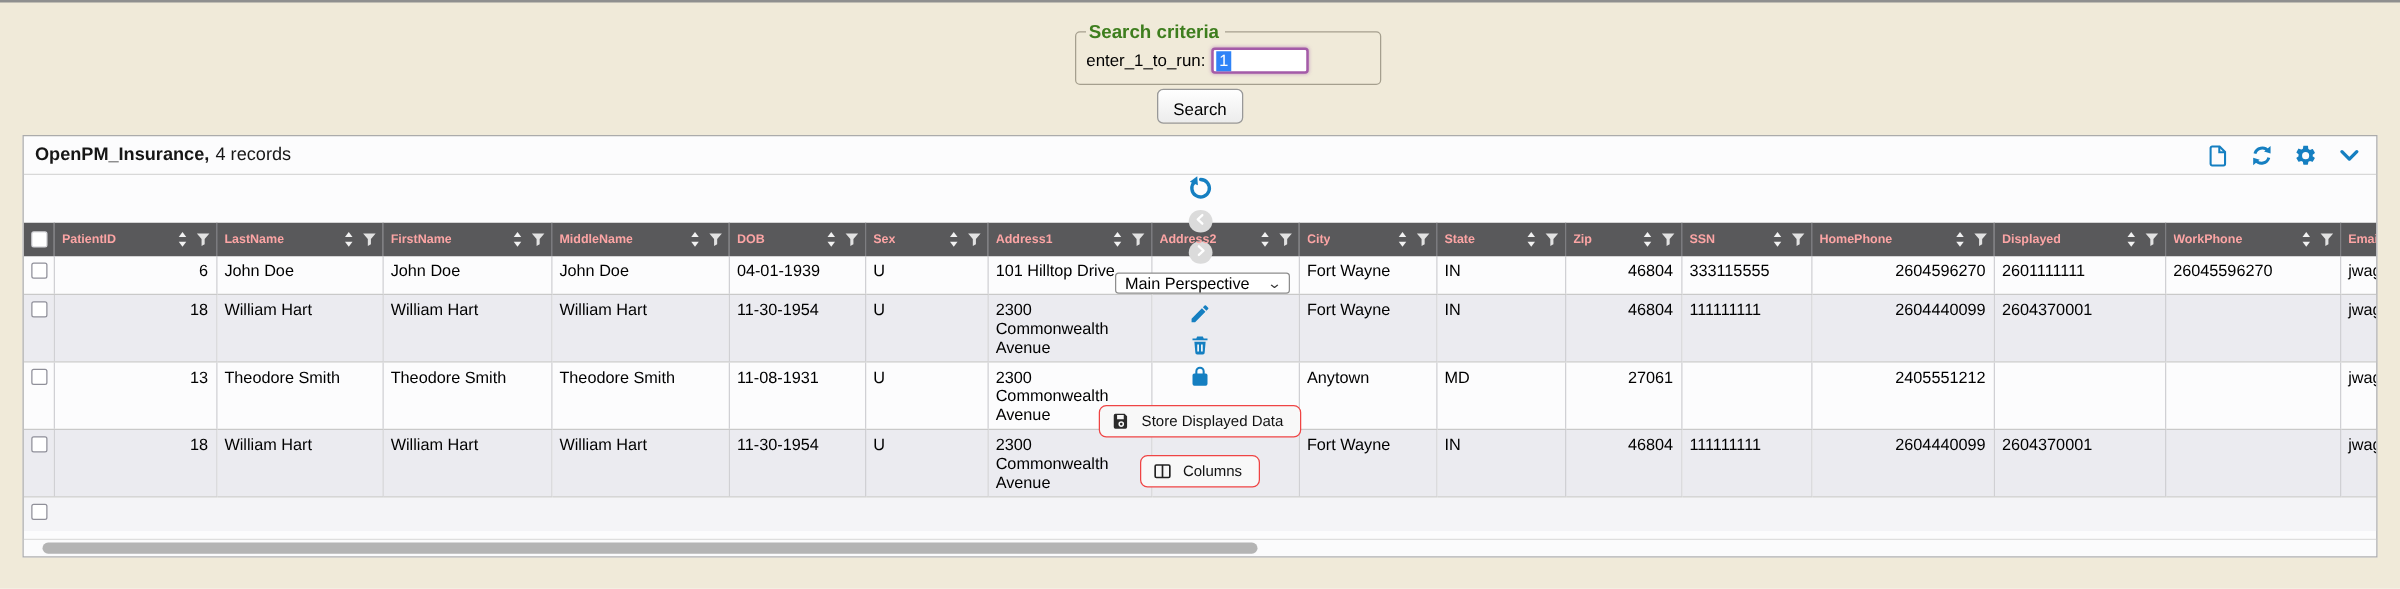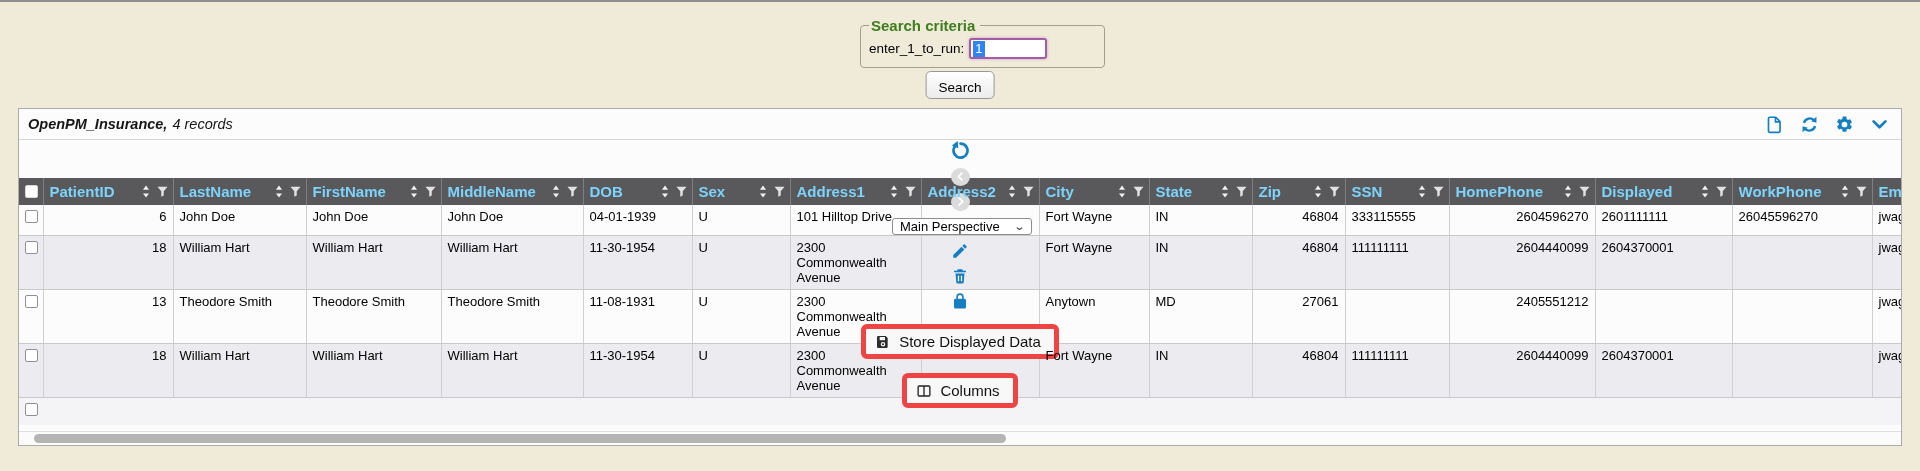--- a/index.html
+++ b/index.html
@@ -21,45 +21,45 @@
     box-shadow:0 0 3px rgba(164,91,168,.55); display:flex; align-items:center; padding:0 2px; font-size:13px; }
   .mock-input .sel { background:#2f83f7; color:#fff; padding:0 2px; line-height:16px; }
   .search-btn { position:absolute; top:71px; left:960px; transform:translateX(-50%);
     padding:8px 12px 3px; font-size:13.5px; color:#000;
     background:linear-gradient(#ffffff,#ececec); border:1px solid #989898; border-radius:5px; }
 
   
   .panel { position:absolute; left:18px; top:108px; width:1884px; height:338px;
     background:#fcfcfd; border:1px solid #ababab; overflow:hidden; }
   .titlebar { height:31px; display:flex; align-items:center; padding:0 12px 0 9px; border-bottom:1px solid #d8d8d8; }
-  .ptitle { font-size:14.5px; color:#161616;font-style:italic; }
+  .ptitle { font-size:14.5px; color:#161616; }
   .ptitle .bold { font-weight:bold; }
   .ptitle .recs { margin-left:5px; }
   .title-icons { margin-left:auto; display:flex; align-items:center; gap:16px; }
   .ticon svg { width:19px; height:19px; display:block; }
 
   .toolbar { height:38px; display:flex; align-items:center; padding:0 8px; gap:7px;flex-direction:column; }
   .icon-btn svg { display:block; }
   .undo svg { width:21px; height:21px; }
   .navc { width:19px; height:19px; border-radius:50%; background:#dbdbdb; display:flex; align-items:center; justify-content:center; }
   .navc svg { width:11px; height:11px; }
   .mock-select { width:140px; height:23px; border:1px solid #8d8d8d; border-radius:3px; background:#fff;
     display:flex; align-items:center; padding:0 7px; font-size:13px; margin-left:4px; }
   .mock-select .caret { margin-left:auto; font-size:11px; color:#333; transform:scaleX(1.3); }
   .small-ic svg { width:18px; height:18px; display:block; }
   .vsep { width:1px; height:26px; background:#cfcfcf; margin:0 9px; }
-  .tb-btn { display:flex; align-items:center; gap:8px; padding:4px 13px 4px 9px; font-size:15px;
-    border:5px solid #ef4444; border-radius:6px; background:#f8f8f8; color:#111; }
+  .tb-btn { display:flex; align-items:center; gap:8px; padding:4px 13px 4px 9px; font-size:12px;
+    border:1px solid #ef4444; border-radius:6px; background:#f8f8f8; color:#111; }
   .tb-btn svg { width:16px; height:16px; display:block; }
   .tb-btn.disabled { color:#bdbdbd; border-color:#d8d8d8; background:transparent; }
 
   
   .grid-wrap { overflow:hidden; width:100%; }
   table.grid { border-collapse:collapse; table-layout:fixed; width:1913px; font-size:13px; }
-  table.grid th { background:#59595b; color:#7dd3fc; font-weight:bold; font-size:15px; height:27px;
+  table.grid th { background:#59595b; color:#fca5a5; font-weight:bold; font-size:10px; height:27px;
     padding:0 4px 0 6px; text-align:left; }
   table.grid th + th { border-left:1px solid #7e7e81; }
   .th-in { display:flex; align-items:center; }
   .th-label { overflow:hidden; white-space:nowrap; }
   .h-icons { margin-left:auto; display:flex; align-items:center; gap:5px; }
   .h-icons svg { display:block; }
   .sic svg { width:10px; height:15px; }
   .fic svg { width:13px; height:13px; }
   table.grid td { vertical-align:top; padding:4px 6px; border-bottom:1px solid #c9c9c9; overflow:hidden; }
   table.grid td + td { border-left:1px solid #d0d0d4; }

